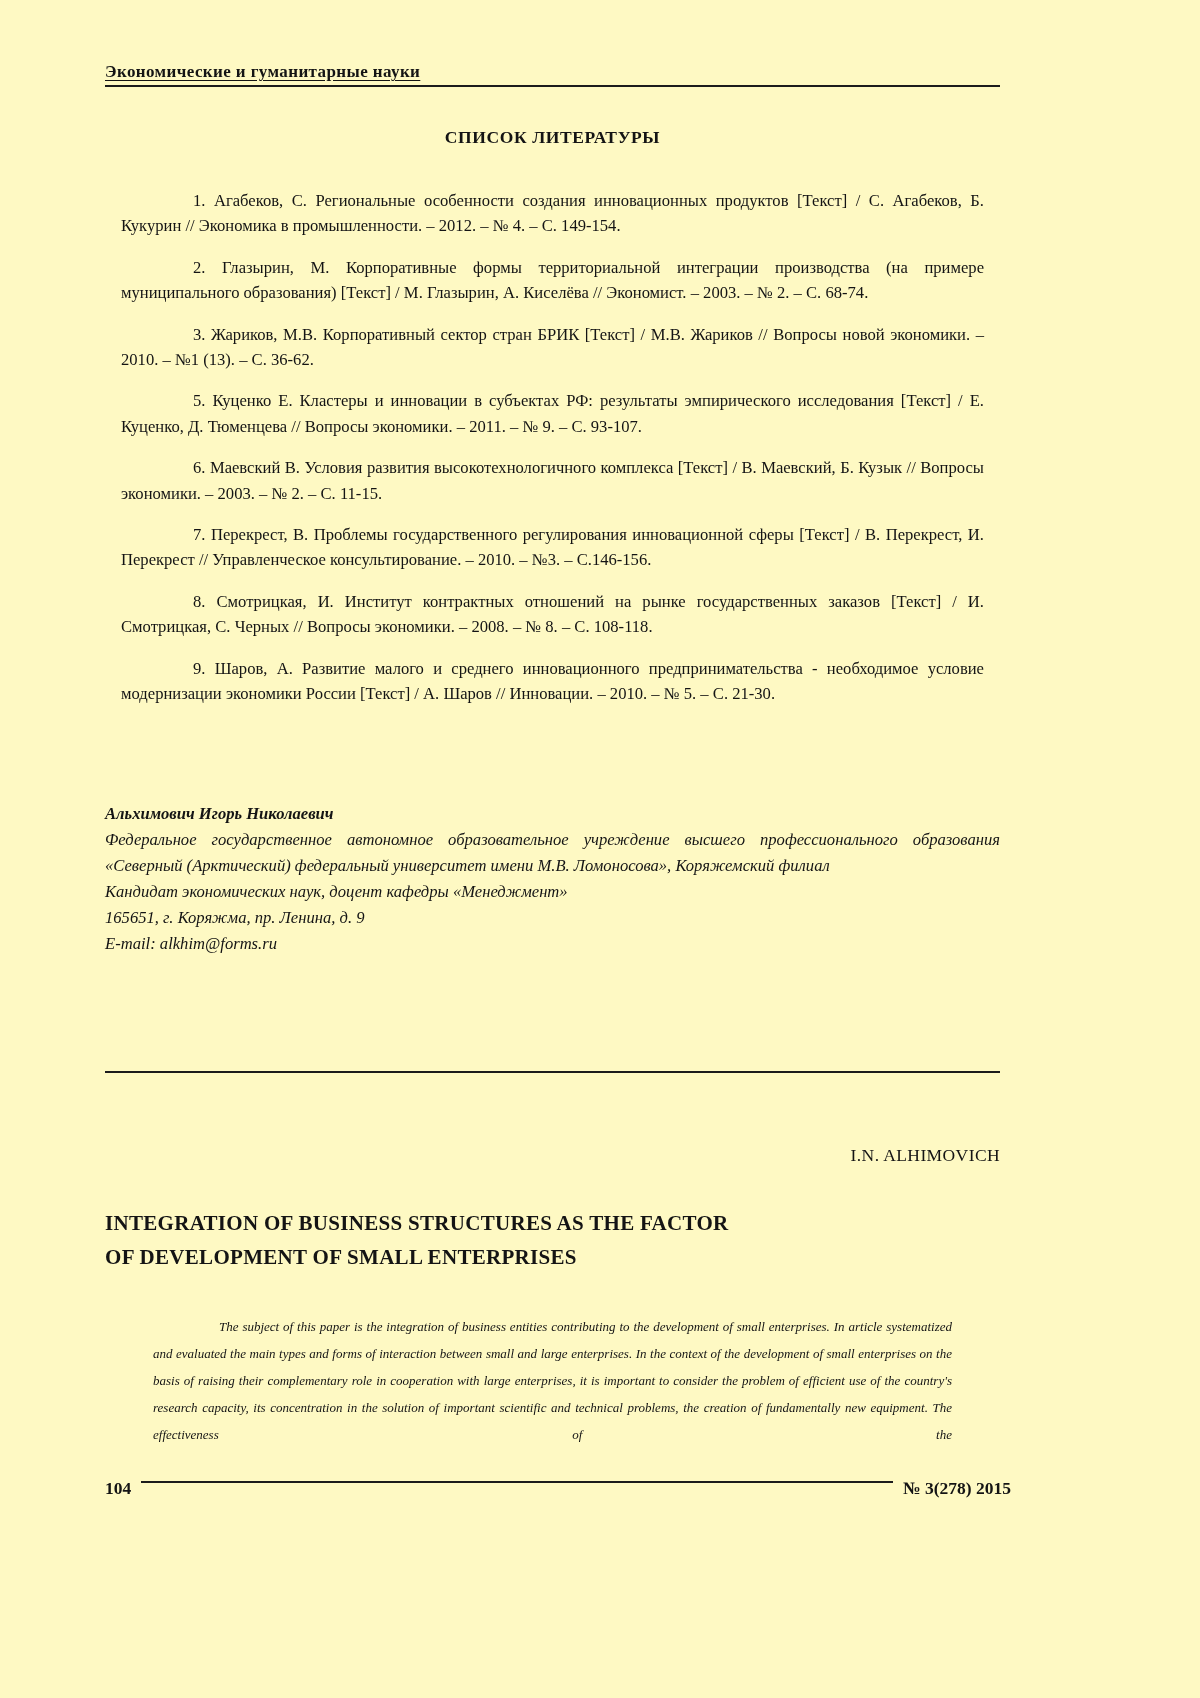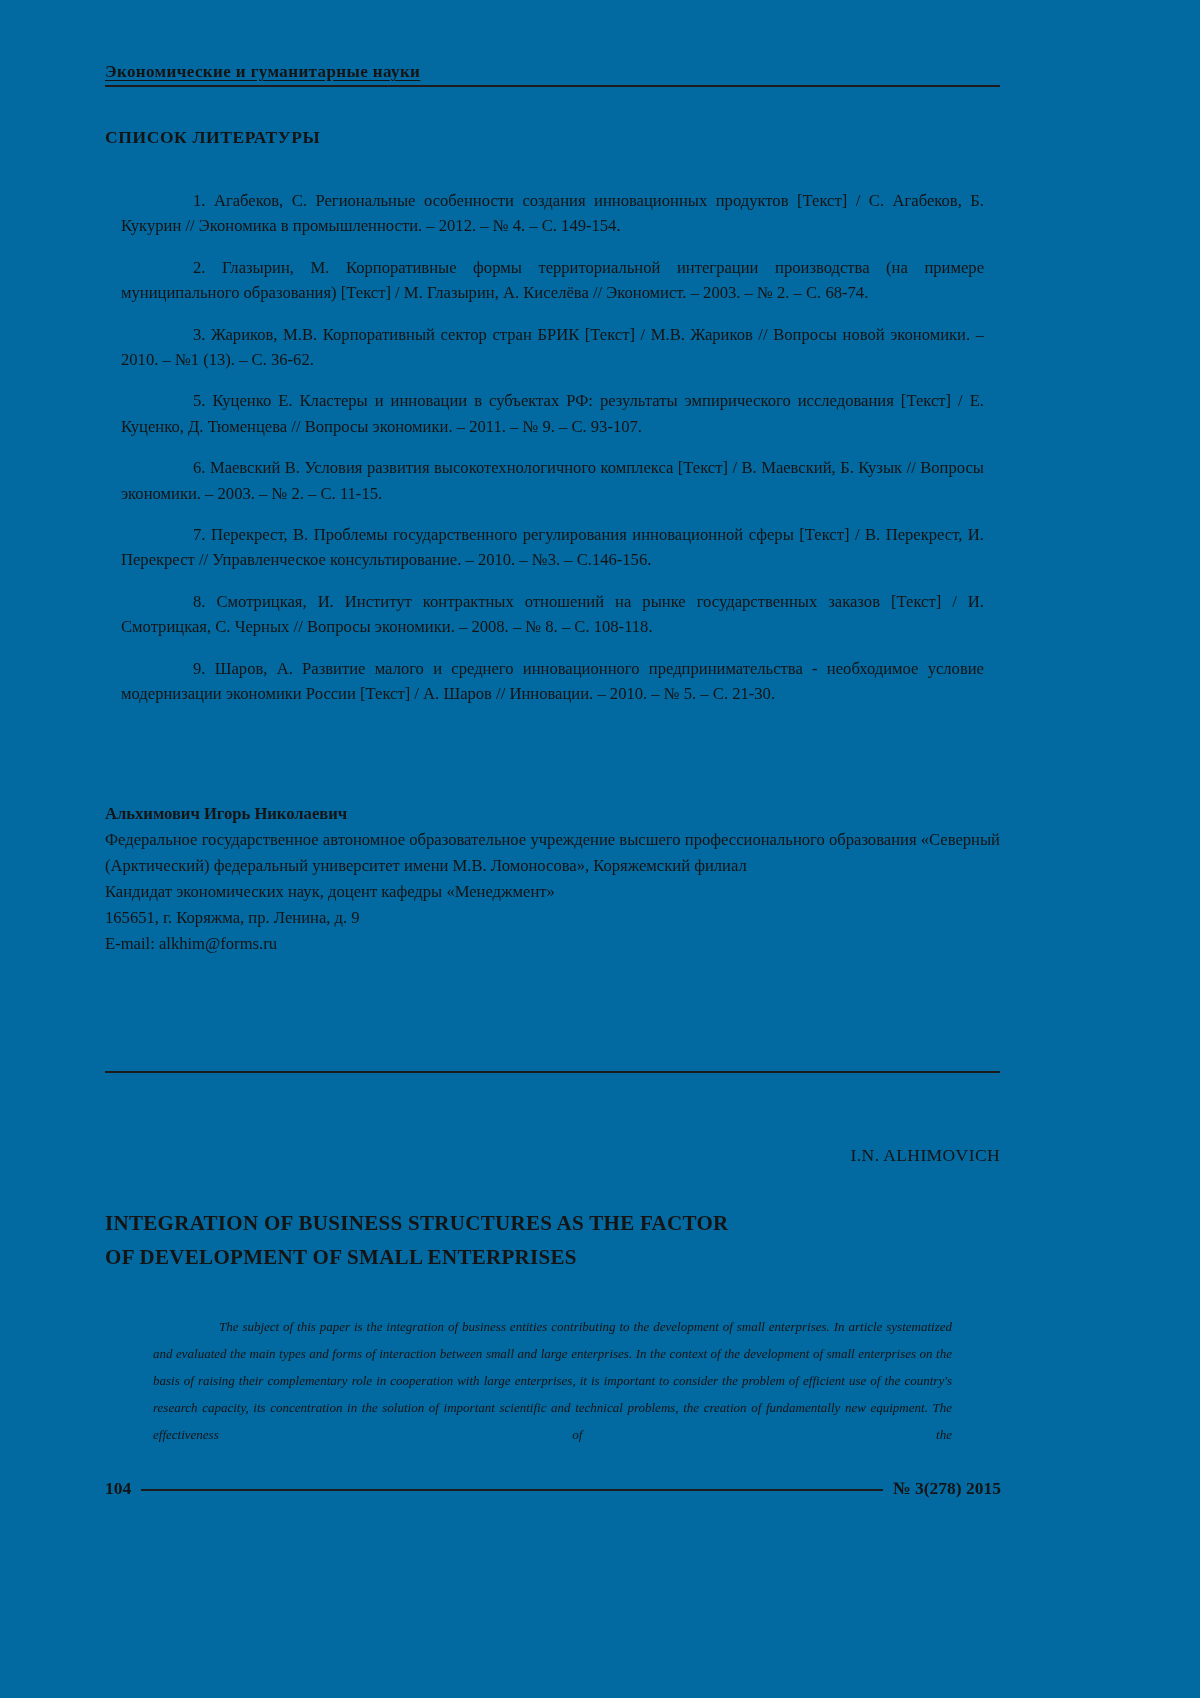--- a/index.html
+++ b/index.html
@@ -4,21 +4,21 @@
 <style>
   html, body {
     margin: 0;
     padding: 0;
     background: #ffffff;
   }
   .page {
     position: relative;
     width: 1200px;
     height: 1698px;
-    background: #0369a1;
+    background: #fef9c3;
     font-family: "Liberation Serif", "DejaVu Serif", serif;
     color: #141414;
     overflow: hidden;
     box-sizing: border-box;
   }
   
   .running-header {
     margin: 0 200px 0 105px;
     padding-top: 62px;
   }
@@ -32,21 +32,21 @@
     letter-spacing: 0.4px;
     text-decoration: underline;
     text-underline-offset: 3px;
   }
   
   .content {
     margin: 0 200px 0 105px;
   }
   .biblio-title {
     margin: 40px 0 0 0;
-    text-align: left;
+    text-align: center;
     font-size: 17.5px;
     font-weight: bold;
     letter-spacing: 0.6px;
   }
   .references {
     margin-top: 40px;
   }
   .ref {
     margin: 16px;
     text-align: justify;
@@ -55,20 +55,21 @@
     line-height: 25.4px;
   }
   
   .author-block {
     margin-top: 94px;
   }
   .author-block p {
     margin: 0;
     font-size: 16.6px;
     line-height: 26px;
+    font-style: italic;
   }
   .author-name {
     font-weight: bold;
   }
   .author-affiliation {
     text-align: justify;
   }
   
   .section-divider {
     border: none;
@@ -100,24 +101,24 @@
     text-align: justify;
     text-align-last: justify;
     text-indent: 66px;
     max-height: 166px;
     overflow: hidden;
   }
   
   .page-footer {
     position: absolute;
     left: 105px;
-    right: 199px;
+    right: 189px;
     top: 1478px;
     display: flex;
-    align-items: center;
+    align-items: flex-start;
   }
   .page-number {
     font-size: 17.5px;
     font-weight: bold;
     padding-right: 10px;
   }
   .footer-rule {
     flex: 1;
     border-top: 2.5px solid #1c1c1c;
     margin-top: 3px;

